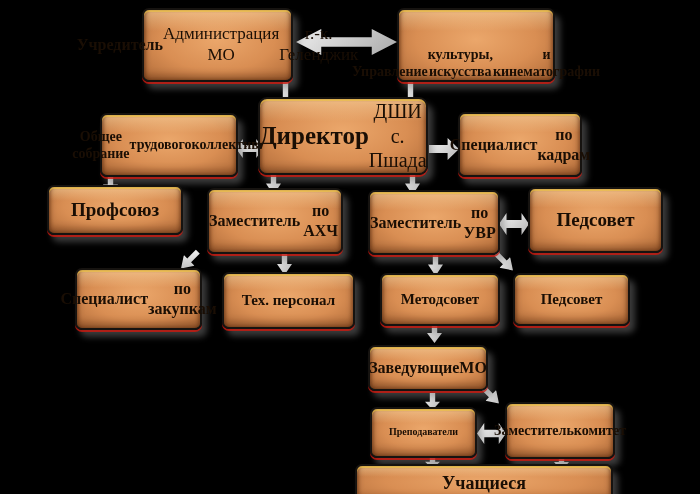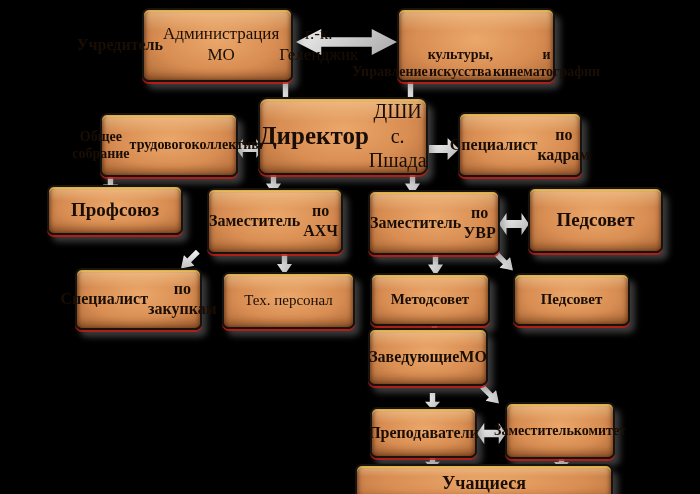--- a/index.html
+++ b/index.html
@@ -32,39 +32,39 @@
   #culture      {left:397px;top:8px;  width:158px;height:74px;align-items:flex-end;}
   #assembly     {left:100px;top:113px;width:138px;height:64px;}
   #director     {left:258px;top:97px; width:170px;height:78px;border-radius:9px;}
   #hr           {left:458px;top:112px;width:124px;height:65px;}
   #union        {left:47px; top:185px;width:136px;height:50px;}
   #ahch         {left:207px;top:188px;width:136px;height:66px;}
   #uvr          {left:368px;top:190px;width:132px;height:65px;}
   #methodist    {left:528px;top:187px;width:135px;height:66px;}
   #procurement  {left:75px; top:268px;width:127px;height:62px;}
   #tech         {left:222px;top:272px;width:133px;height:57px;}
-  #methodcouncil{left:370px;top:273px;width:120px;height:53px;}
+  #methodcouncil{left:380px;top:273px;width:120px;height:53px;}
   #pedcouncil   {left:513px;top:273px;width:117px;height:53px;}
-  #heads        {left:368px;top:328px;width:120px;height:58px;}
+  #heads        {left:368px;top:345px;width:120px;height:46px;}
   #teachers     {left:370px;top:407px;width:107px;height:51px;}
   #parents      {left:505px;top:402px;width:110px;height:57px;}
   #students     {left:355px;top:464px;width:258px;height:40px;}
   
   #founder .l0{font-size:16px;font-weight:bold;}
   #founder .l1,#founder .l2{font-size:17px;}
   #culture div{font-size:14px;font-weight:bold;}
   #assembly div{font-size:14px;font-weight:bold;}
   #director .t{font-size:25px;font-weight:bold;}
   #director .s{font-size:20px;}
   #hr div,#ahch div,#uvr div,#procurement div,#heads div{font-size:16px;font-weight:bold;}
   #union div{font-size:19px;font-weight:bold;}
   #methodist div{font-size:19px;font-weight:bold;}
-  #tech div{font-size:15px;font-weight:normal;}
+  #tech div{font-size:15px;font-weight:bold;}
   #methodcouncil div,#pedcouncil div{font-size:15px;font-weight:bold;}
-  #teachers div{font-size:16px;font-weight:bold;}
+  #teachers div{font-size:10px;font-weight:bold;}
   #parents div{font-size:14px;font-weight:bold;}
   #students div{font-size:18px;font-weight:bold;}
   
   .arr{position:absolute;background:linear-gradient(135deg,#ffffff 20%,#c9c9c9 90%);opacity:0.93;}
   .arr-down{
     clip-path:polygon(32% 0,68% 0,68% 52%,100% 52%,50% 100%,0 52%,32% 52%);
     width:15px;height:24px;
   }
   .arr-dbl{
     clip-path:polygon(0 50%,25% 0,25% 32%,75% 32%,75% 0,100% 50%,75% 100%,75% 68%,25% 68%,25% 100%);

